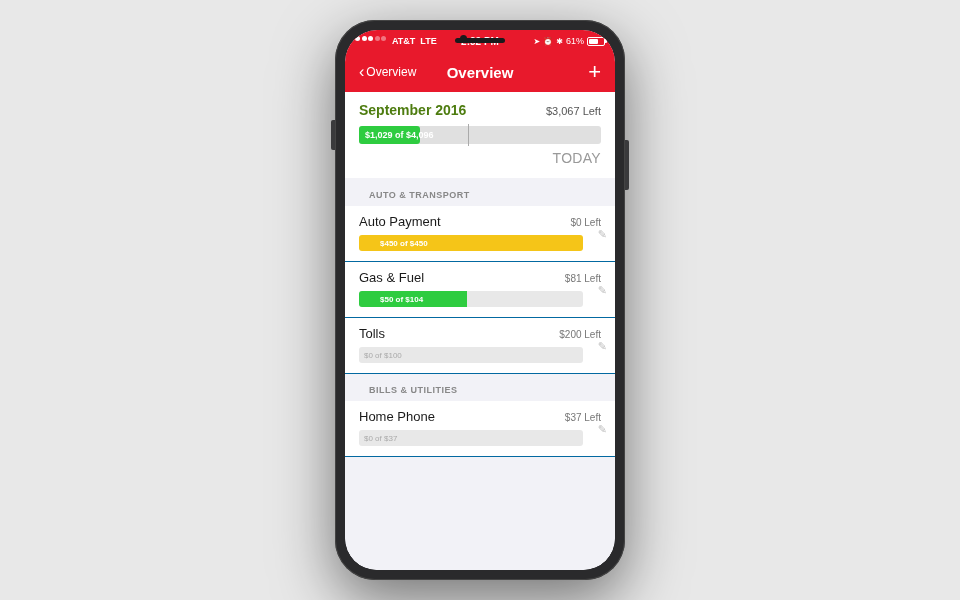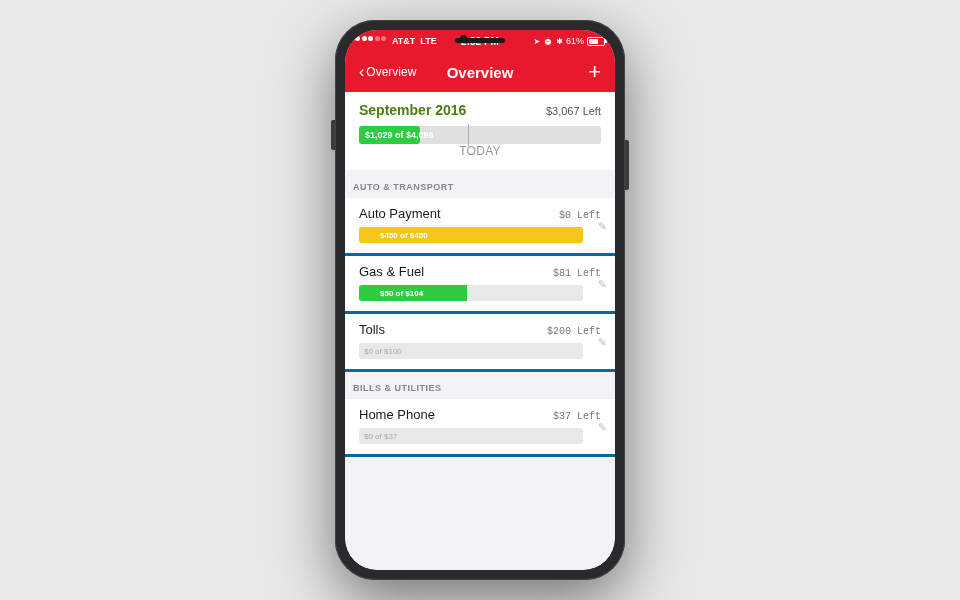--- a/index.html
+++ b/index.html
@@ -259,74 +259,73 @@
     }
 
     .progress-label {
       color: white;
       font-size: 9px;
       font-weight: 600;
       white-space: nowrap;
     }
 
     .today-label {
-      text-align: center;
-      font-size: 12px;
+      text-align: right;
+      font-size: 14px;
       color: #999;
-      margin-top: 0;
+      margin-top: 6px;
       letter-spacing: 0.3px;
     }
 
     .today-marker {
       position: absolute;
       bottom: -2px;
       width: 1px;
       height: 22px;
       background: #aaa;
     }
 
     
     .category-divider {
       background: #f2f2f7;
-      padding: 5px 8px 4px;
+      padding: 5px 24px 4px;
     }
 
     .category-label {
       font-size: 9px;
       font-weight: 700;
       color: #888;
       letter-spacing: 0.5px;
       text-transform: uppercase;
     }
 
     
     .budget-item {
       background: white;
       padding: 8px 14px 10px;
-      border-bottom: 3px solid #0369a1;
+      border-bottom: 1px solid #0369a1;
       position: relative;
     }
 
     .budget-item-header {
       display: flex;
       justify-content: space-between;
       align-items: baseline;
       margin-bottom: 6px;
     }
 
     .budget-name {
       font-size: 13px;
       font-weight: 500;
       color: #1a1a1a;
     }
 
     .budget-left {
       font-size: 10px;
       color: #777;
-      font-family: Liberation Mono, monospace;
     }
 
     .edit-icon {
       position: absolute;
       right: 8px;
       top: 50%;
       transform: translateY(-50%);
       color: #c0c0c0;
       font-size: 11px;
     }

